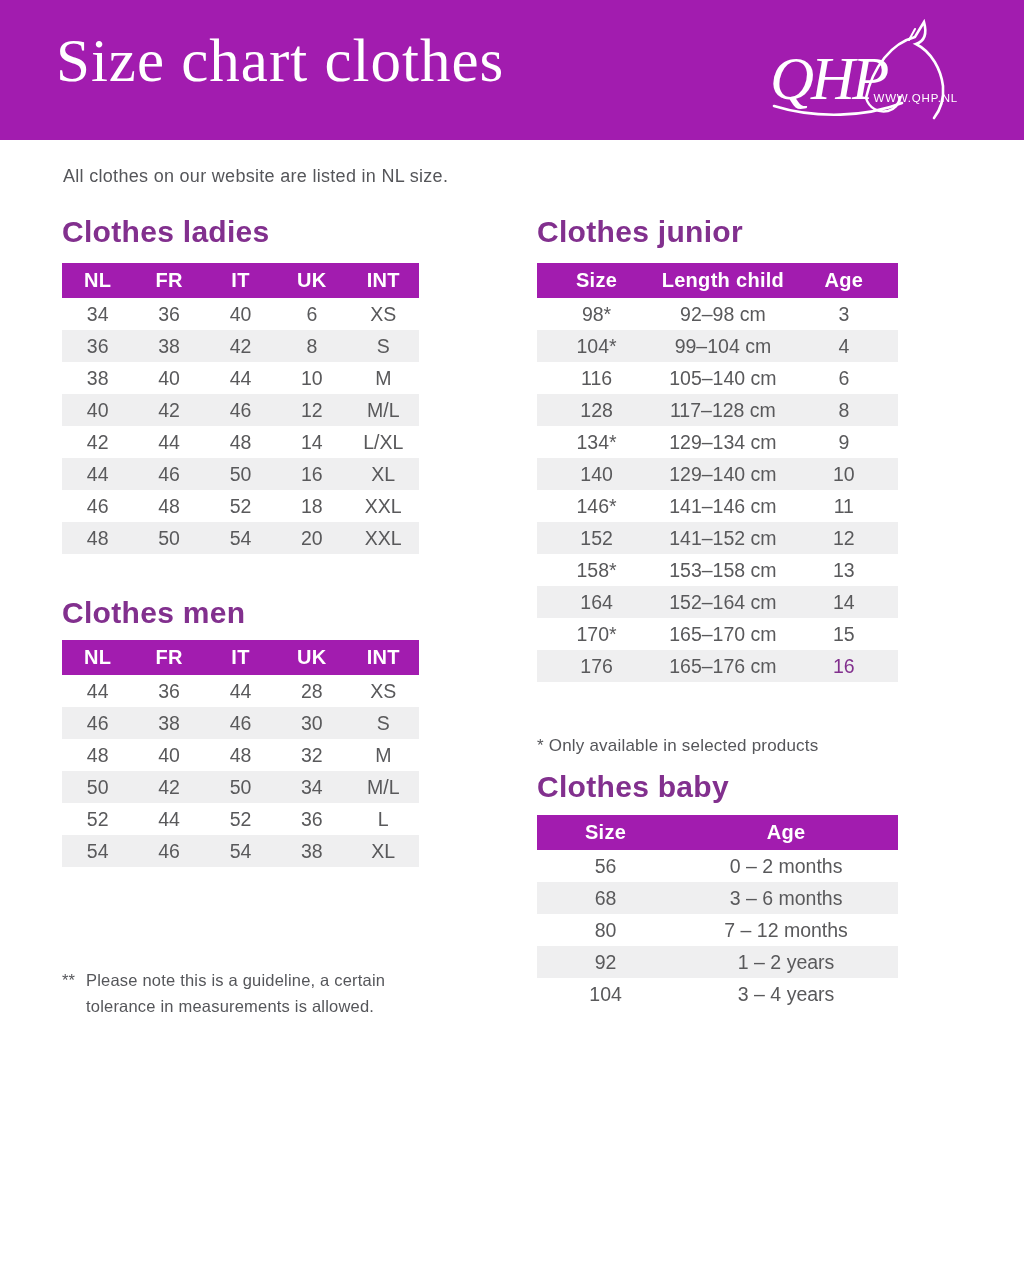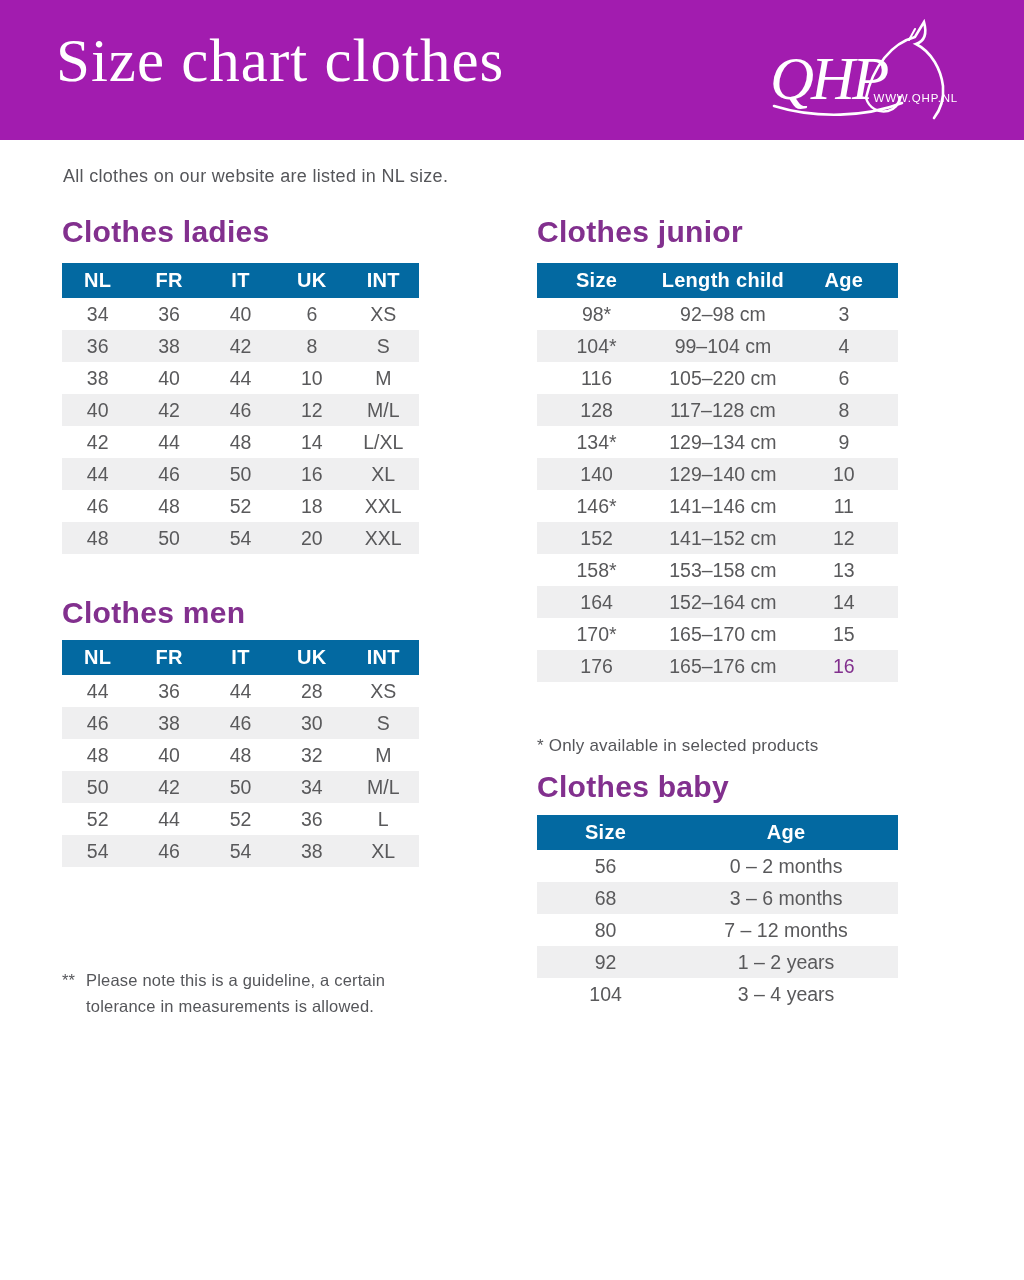--- a/index.html
+++ b/index.html
@@ -53,21 +53,21 @@
 
   
   .tablebox { position:absolute; }
   .t-ladies { left:62px;  top:263px; width:357px; }
   .t-junior { left:537px; top:263px; width:361px; }
   .t-men    { left:62px;  top:640px; width:357px; }
   .t-baby   { left:537px; top:815px; width:361px; }
 
   table { width:100%; border-collapse:collapse; table-layout:fixed; }
   th {
-    background:#0369a1; color:#ffffff;
+    background:#a21caf; color:#ffffff;
     height:35px; font-size:20px; font-weight:700;
     text-align:center; vertical-align:middle; letter-spacing:0.3px;
   }
   td {
     height:32px; font-size:19.5px; color:#59595b;
     text-align:center; vertical-align:middle;
   }
   tbody tr:nth-child(even) td { background:#efeff0; }
   td.accent { color:#82308e; }
 
@@ -214,21 +214,21 @@
             <td>92–98 cm</td>
             <td>3</td>
           </tr>
           <tr>
             <td>104*</td>
             <td>99–104 cm</td>
             <td>4</td>
           </tr>
           <tr>
             <td>116</td>
-            <td>105–220 cm</td>
+            <td>105–140 cm</td>
             <td>6</td>
           </tr>
           <tr>
             <td>128</td>
             <td>117–128 cm</td>
             <td>8</td>
           </tr>
           <tr>
             <td>134*</td>
             <td>129–134 cm</td>

